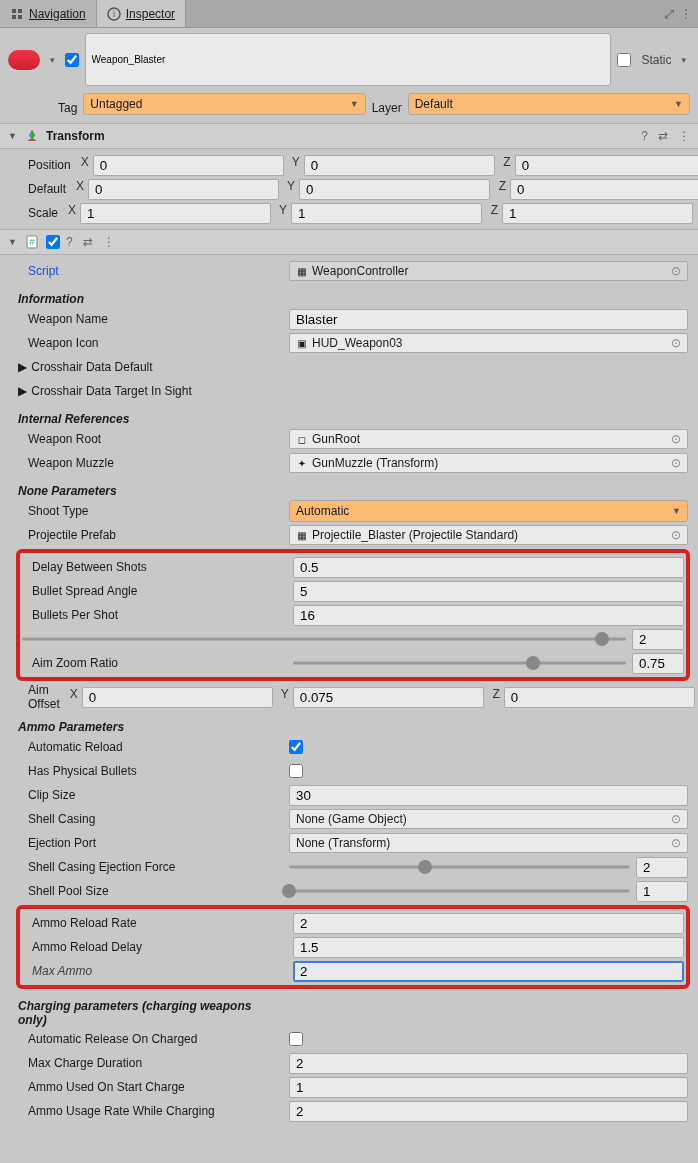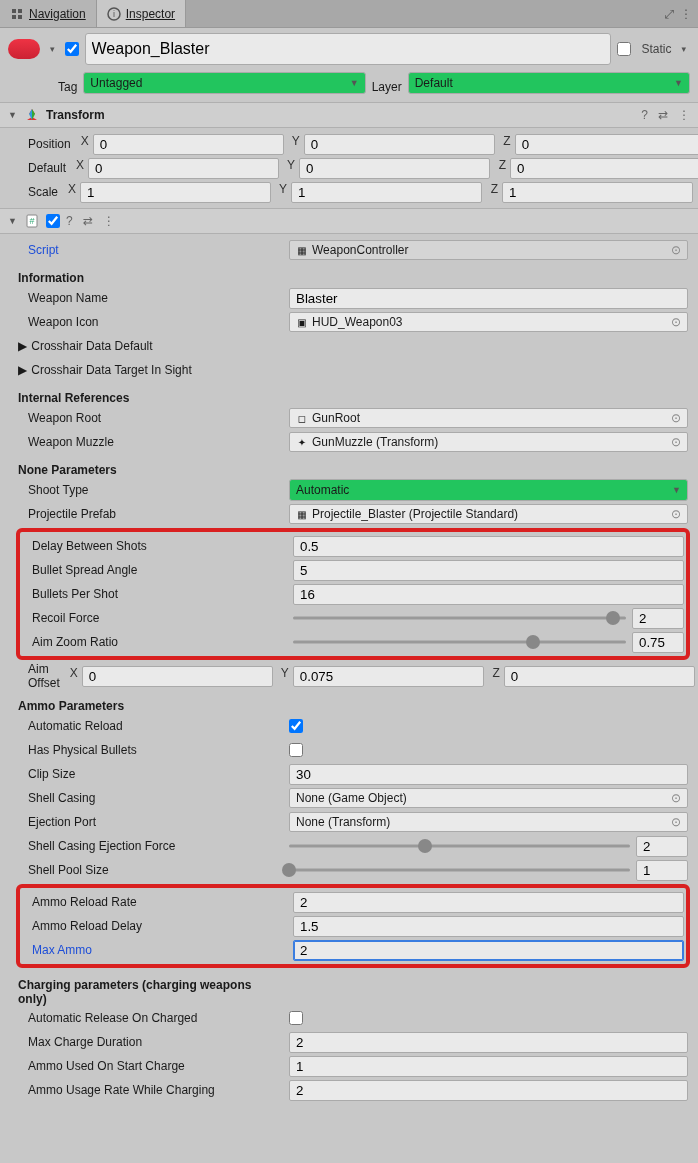--- a/index.html
+++ b/index.html
@@ -7,55 +7,55 @@
 
 .tabbar { display: flex; background: #a8a8a8; height: 28px; border-bottom: 1px solid #999; }
 .tab { display: flex; align-items: center; padding: 4px 10px; gap: 5px; background: #b5b5b5; border-right: 1px solid #999; cursor: pointer; text-decoration: underline; }
 .tab.active { background: #c8c8c8; }
 .tab-ico { width: 14px; height: 14px; display: inline-flex; align-items: center; justify-content: center; }
 .tabbar-right { margin-left: auto; display: flex; align-items: center; gap: 6px; padding-right: 6px; color: #555; }
 
 .header-row { display: flex; align-items: center; padding: 5px 8px; gap: 6px; }
 .prefab-ico { width: 32px; height: 20px; background: linear-gradient(#e34,#c23); border-radius: 10px; }
 .chk { width: 14px; height: 14px; }
-.name-field { flex: 1; background: #eaeaea; border: 1px solid #aaa; border-radius: 3px; padding: 6px 6px; font-size: 16px; }
+.name-field { flex: 1; background: #eaeaea; border: 1px solid #aaa; border-radius: 3px; padding: 20px 6px; font-size: 10px; }
 .static-lbl { color: #444; margin-left: 4px; }
 .drop-arr { color: #555; font-size: 9px; padding: 0 4px; cursor: pointer; }
 
 .tag-row { display: flex; align-items: flex-end; padding: 2px 8px 8px 58px; gap: 6px; }
-.sel { flex: 1; background: #22c55e; border: 1px solid #aaa; border-radius: 3px; padding: 3px 6px; display: flex; justify-content: space-between; align-items: center; cursor: pointer; }
+.sel { flex: 1; background: #fdba74; border: 1px solid #aaa; border-radius: 3px; padding: 3px 6px; display: flex; justify-content: space-between; align-items: center; cursor: pointer; }
 .sel .arr { font-size: 9px; color: #555; }
 
 .comp-hdr { display: flex; align-items: center; background: #cfcfcf; border-top: 1px solid #b0b0b0; border-bottom: 1px solid #b0b0b0; padding: 4px 8px; gap: 6px; }
 .fold { font-size: 9px; color: #555; cursor: pointer; width: 10px; }
 .comp-ico { width: 16px; height: 16px; display: inline-flex; align-items: center; justify-content: center; }
 .comp-title { font-weight: 600; flex: 1; }
 .comp-actions { display: flex; gap: 10px; color: #666; }
 .comp-actions span { cursor: pointer; }
 
 .body { padding: 4px 10px 4px 18px; }
 .row { display: flex; align-items: center; min-height: 24px; gap: 6px; }
 .lbl { width: 265px; padding-left: 10px; }
-.lbl.h { font-weight: 600; padding-left: 0; margin-top: 8px; }
+.lbl.h { font-weight: 600; padding-left: 0; margin-top: 8px; font-style: italic; }
 .lbl.fold-lbl { padding-left: 0; display: flex; align-items: center; gap: 4px; cursor: pointer; }
 .inp { flex: 1; background: #eaeaea; border: 1px solid #aaa; border-radius: 2px; padding: 2px 6px; min-width: 0; }
 .axis { width: 12px; text-align: right; color: #333; }
 .v3 { display: flex; flex: 1; gap: 4px; }
 .v3 .inp { flex: 1; }
 .objref { flex: 1; background: #eaeaea; border: 1px solid #aaa; border-radius: 2px; padding: 2px 6px; display: flex; align-items: center; gap: 4px; position: relative; }
 .objref .pick { margin-left: auto; color: #888; cursor: pointer; }
 .mini-ico { width: 12px; height: 12px; display: inline-flex; align-items: center; justify-content: center; font-size: 10px; }
 .slider-wrap { display: flex; flex: 1; gap: 6px; align-items: center; }
 .slider { flex: 1; height: 14px; position: relative; }
 .slider-track { position: absolute; top: 50%; left: 0; right: 0; height: 3px; background: #999; border-radius: 2px; transform: translateY(-50%); }
 .slider-thumb { position: absolute; top: 50%; width: 14px; height: 14px; background: #888; border-radius: 50%; transform: translate(-50%,-50%); cursor: pointer; }
 .slider-val { width: 52px; background: #eaeaea; border: 1px solid #aaa; border-radius: 2px; padding: 2px 6px; }
 
 .redbox { border: 4px solid #d92020; border-radius: 6px; margin: 2px -2px; padding: 2px; }
-.active-field .lbl { color: #1d4ed8; }
+.active-field .lbl { color: #404040; font-style: italic; }
 .active-field .inp { border: 1px solid #3a7de0; box-shadow: 0 0 0 1px #3a7de0 inset; }
 </style>
 </head>
 <body>
 
 <div class="tabbar">
   <div class="tab">
     <span class="tab-ico">
         <svg width="14" height="14" viewBox="0 0 14 14">
           <path d="M2 2h4v4H2zM8 2h4v4H8zM2 8h4v4H2zM8 8h4v4H8z" fill="#555"></path>
@@ -252,21 +252,20 @@
       </div>
     <div class="row">
         <span class="lbl">Bullet Spread Angle</span>
         <input class="inp" value="5" style="">
       </div>
     <div class="row">
         <span class="lbl">Bullets Per Shot</span>
         <input class="inp" value="16" style="">
       </div>
     <div class="row">
-        <span class="lbl">Recoil Force</span>
         <div class="slider-wrap">
           <div class="slider">
             <div class="slider-track"></div>
             <div class="slider-thumb" style="left: 96%;"></div>
           </div>
           <input class="slider-val" value="2" style="">
         </div>
       </div>
     <div class="row">
         <span class="lbl">Aim Zoom Ratio</span>

